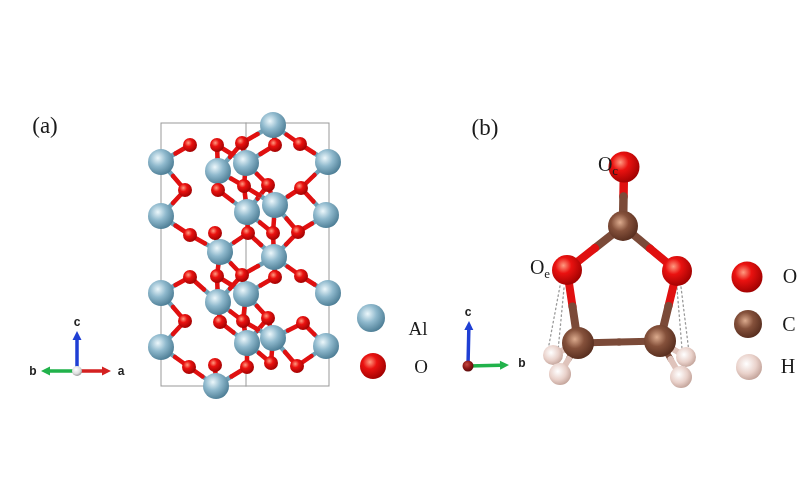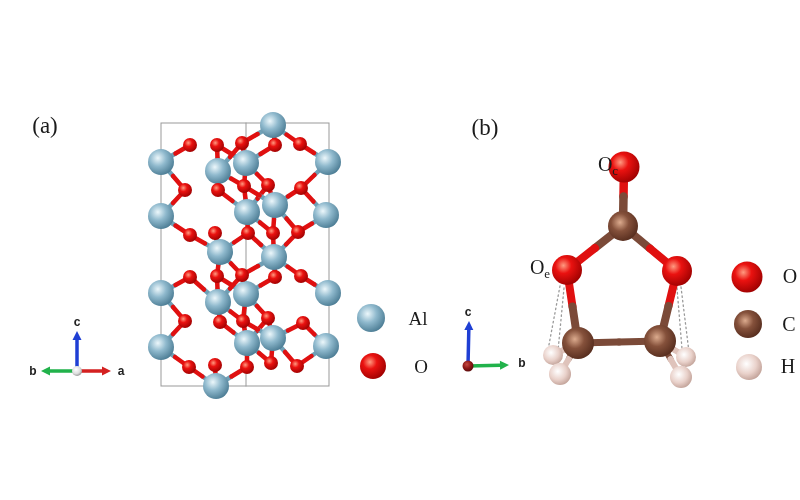--- a/index.html
+++ b/index.html
@@ -295,21 +295,21 @@
       <line x1="468" y1="366" x2="468.8000493644337" y2="329.9977786004845" stroke="#1f3fd4" stroke-width="3.5" stroke-linecap="round"></line>
       <polygon points="469,321 473.2989386646759,330.09775391826764 464.30116006419144,329.8978032827013" fill="#1f3fd4"></polygon>
       <line x1="468" y1="366" x2="500.00267578421256" y2="365.21944693209235" stroke="#21b24b" stroke-width="3.5" stroke-linecap="round"></line>
       <polygon points="509,365 500.11239925025876,369.7181090399861 499.89295231816635,360.72078482419863" fill="#21b24b"></polygon>
       <circle cx="468" cy="366" r="5.5" fill="url(#gRedDot)"></circle>
     </svg>
 
   <span class="lbl panel-label" style="left:45px;top:125px;">(a)</span>
   <span class="lbl panel-label" style="left:485px;top:127px;">(b)</span>
 
-  <span class="lbl legend-label" style="left:418px;top:318px;">Al</span>
+  <span class="lbl legend-label" style="left:418px;top:328px;">Al</span>
   <span class="lbl legend-label" style="left:421px;top:366px;">O</span>
 
   <span class="lbl legend-label-b" style="left:790px;top:276px;">O</span>
   <span class="lbl legend-label-b" style="left:789px;top:324px;">C</span>
   <span class="lbl legend-label-b" style="left:788px;top:366px;">H</span>
 
   <span class="lbl site-label" style="left:592px;top:165px;margin-left:16px;"><span>O</span><span class="sub">c</span></span>
   <span class="lbl site-label" style="left:540px;top:268px;text-align:right;"><span>O</span><span class="sub">e</span></span>
 
   <span class="lbl axis-lbl" style="left:77px;top:322px;">c</span>

